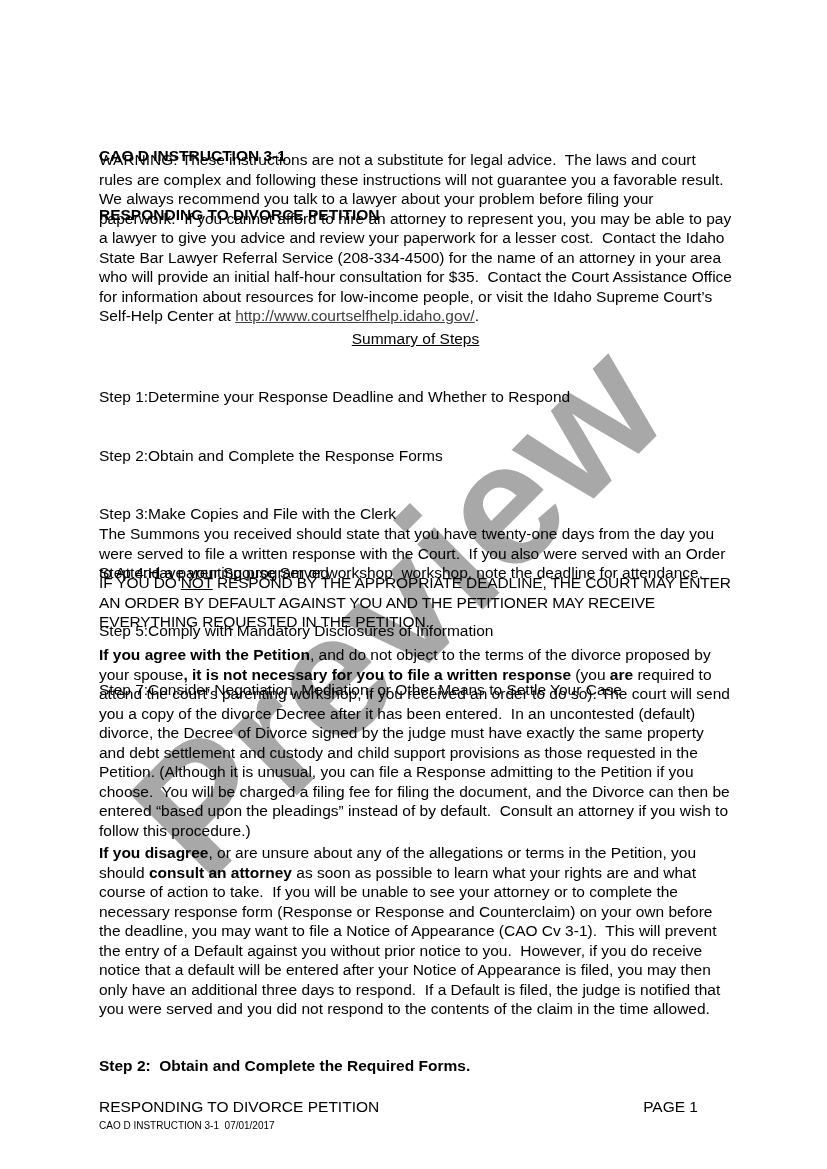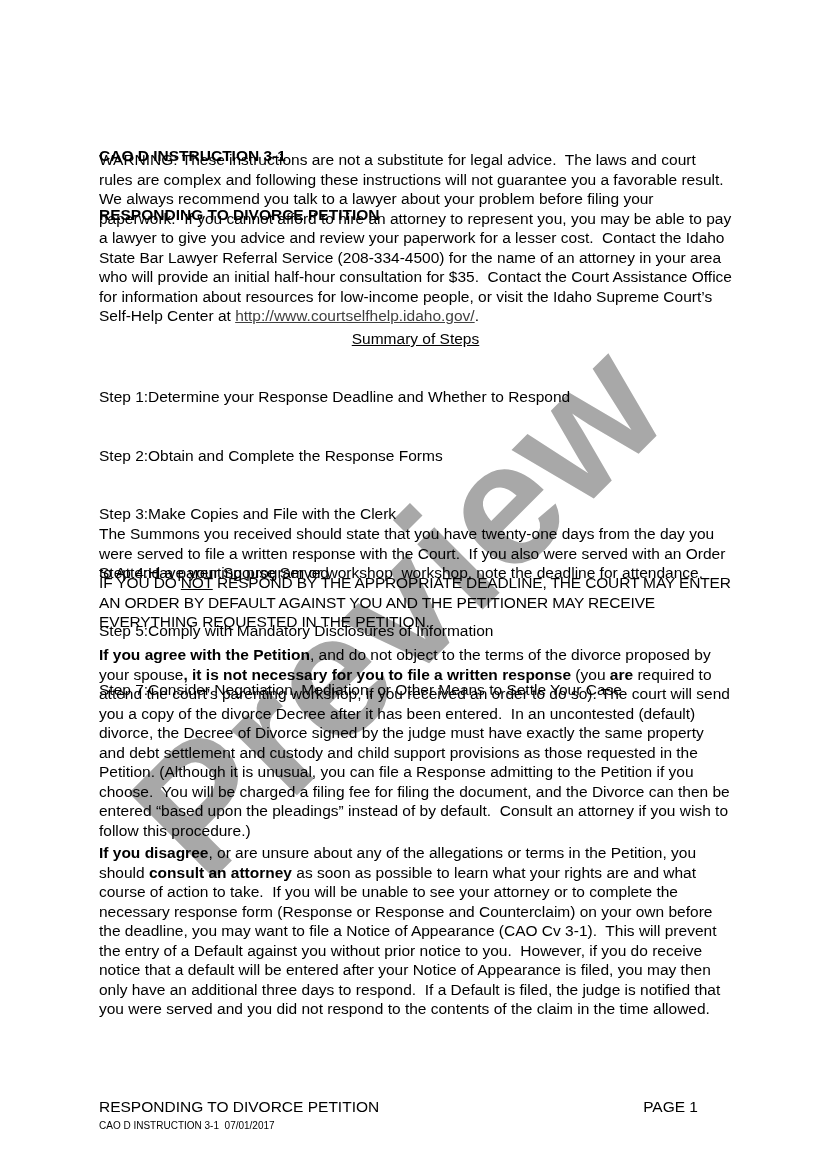--- a/index.html
+++ b/index.html
@@ -113,20 +113,21 @@
     <div>The Summons you received should state that you have twenty-one days from the day you were served to file a written response with the Court.  If you also were served with an Order to Attend a parenting program or workshop  workshop, note the deadline for attendance.</div>
   </div>
 
   <div class="sec caps-para"><span>IF YOU DO </span><span class="ul">NOT</span><span> RESPOND BY THE APPROPRIATE DEADLINE, THE COURT MAY ENTER AN ORDER BY DEFAULT AGAINST YOU AND THE PETITIONER MAY RECEIVE EVERYTHING REQUESTED IN THE PETITION.</span></div>
 
   <div class="sec agree-para"><span class="bold">If you agree with the Petition</span><span>, and do not object to the terms of the divorce proposed by your spouse</span><span class="bold">, it is not necessary for you to file a written response</span><span> (you </span><span class="bold">are</span><span> required to attend the court’s parenting workshop, if you received an order to do so). The court will send you a copy of the divorce Decree after it has been entered.  In an uncontested (default) divorce, the Decree of Divorce signed by the judge must have exactly the same property and debt settlement and custody and child support provisions as those requested in the Petition. (Although it is unusual, you can file a Response admitting to the Petition if you choose.  You will be charged a filing fee for filing the document, and the Divorce can then be entered “based upon the pleadings” instead of by default.  Consult an attorney if you wish to follow this procedure.)</span></div>
 
   <div class="sec disagree-para"><span class="bold">If you disagree</span><span>, or are unsure about any of the allegations or terms in the Petition, you should </span><span class="bold">consult an attorney</span><span> as soon as possible to learn what your rights are and what course of action to take.  If you will be unable to see your attorney or to complete the necessary response form (Response or Response and Counterclaim) on your own before the deadline, you may want to file a Notice of Appearance (CAO Cv 3-1).  This will prevent the entry of a Default against you without prior notice to you.  However, if you do receive notice that a default will be entered after your Notice of Appearance is filed, you may then only have an additional three days to respond.  If a Default is filed, the judge is notified that you were served and you did not respond to the contents of the claim in the time allowed.</span></div>
 
   <div class="sec step2-block">
+    <div class="heading-line">Step 2:  Obtain and Complete the Required Forms.</div>
   </div>
 
   <div class="footer-row1">
     <span>RESPONDING TO DIVORCE PETITION</span>
     <span>PAGE 1</span>
   </div>
   <div class="footer-row2">CAO D INSTRUCTION 3-1  07/01/2017</div>
 
 </div>
 

